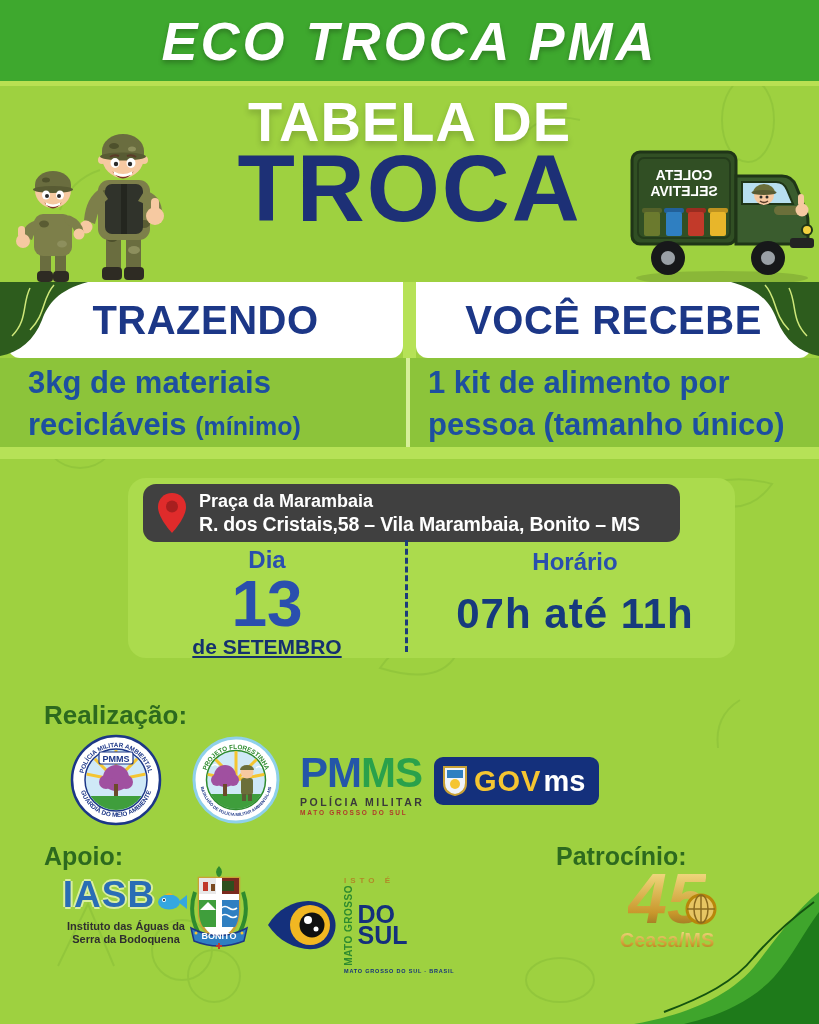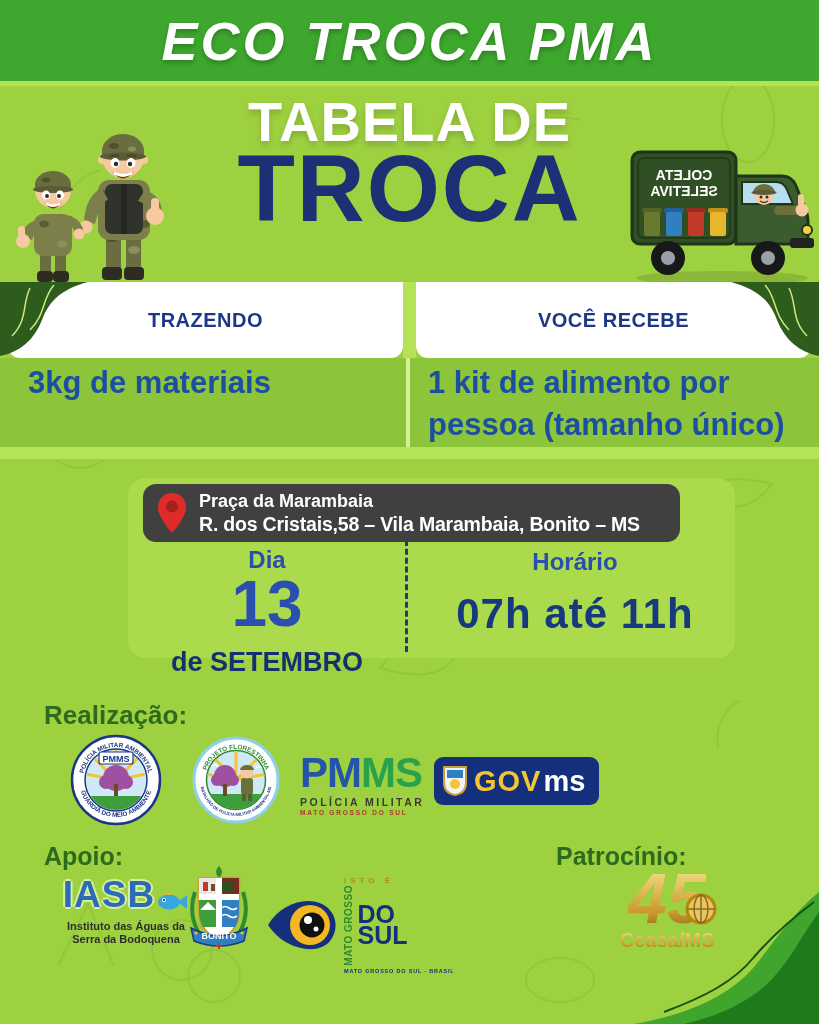--- a/index.html
+++ b/index.html
@@ -25,21 +25,21 @@
   }
   .title-line2{
     color:#1d3076;font-size:94px;font-weight:bold;letter-spacing:2px;margin-top:-8px;
   }
   
   .tbl-white{background:#fff;top:282px;height:76px;}
   .tbl-left{left:8px;width:395px;border-radius:52px 0 12px 12px;}
   .tbl-right{left:416px;width:395px;border-radius:0 52px 12px 12px;}
   .tbl-header{
     width:100%;height:100%;display:flex;align-items:center;justify-content:center;
-    color:#1c3787;font-size:20px;font-weight:bold;letter-spacing:.5px;
+    color:#1c3787;font-size:40px;font-weight:bold;letter-spacing:.5px;
   }
   .tbl-gap{left:403px;top:282px;width:13px;height:76px;background:#b6e257;}
   .value-row{left:0;top:358px;width:819px;height:89px;background:#8cc43a;}
   .value-divider{left:406px;top:358px;width:4px;height:89px;background:#d6ef9a;}
   .light-strip{left:0;top:447px;width:819px;height:12px;background:#b6e257;}
   .cell{top:362px;line-height:42px;color:#1d4fa0;font-size:31px;font-weight:bold;}
   .cell-left{left:28px;}
   .cell-right{left:428px;}
   .cell .note{font-size:25px;}
   .corner-deco{top:282px;width:92px;height:76px;}
@@ -50,21 +50,21 @@
   .address-bar{
     left:143px;top:484px;width:537px;height:58px;background:#404040;border-radius:13px;
     display:flex;align-items:center;padding-left:14px;box-sizing:border-box;
   }
   .addr-lines{margin-left:12px;color:#fff;font-weight:bold;line-height:1.25;}
   .addr-line1{font-size:18px;}
   .addr-line2{font-size:19.5px;letter-spacing:-.2px;}
   .dia-col{left:160px;top:546px;width:214px;text-align:center;}
   .dia-label{color:#2a4fae;font-size:24px;font-weight:bold;}
   .dia-number{color:#2a4fae;font-size:64px;font-weight:bold;line-height:.95;}
-  .dia-month{color:#14316e;font-size:27px;font-weight:bold;margin-top:12px;}
+  .dia-month{color:#14316e;font-size:21px;font-weight:bold;margin-top:0;text-decoration:underline;}
   .dashed-divider{left:405px;top:540px;height:112px;border-left:3px dashed #1c3c7a;}
   .hor-col{left:440px;top:548px;width:270px;text-align:center;}
   .hor-label{color:#2a4fae;font-size:24px;font-weight:bold;}
   .hor-value{color:#163a7d;font-size:42px;font-weight:bold;margin-top:14px;letter-spacing:1px;}
   
   .sec-label{color:#2d6a1e;font-size:26px;font-weight:bold;}
   
   .pmms-word{left:300px;top:752px;width:140px;text-align:left;}
   .pmms-big{font-size:42px;font-weight:bold;letter-spacing:-1px;line-height:1;}
   .pmms-pm{color:#2456a8;}
@@ -272,20 +272,21 @@
     <path d="M30,6 C22,22 28,38 12,54" stroke="#cfe87a" stroke-width="1.5" fill="none"></path>
     <path d="M54,3 C42,16 46,32 30,48" stroke="#cfe87a" stroke-width="1.5" fill="none"></path>
   </svg>
 
   <div class="abs value-row"></div>
   <div class="abs value-divider"></div>
   <div class="abs light-strip"></div>
 
   <div class="abs cell cell-left">
     <div>3kg de materiais</div>
+    <div><span>recicláveis</span> <span class="note">(mínimo)</span></div>
   </div>
   <div class="abs cell cell-right">
     <div>1 kit de alimento por</div>
     <div>pessoa (tamanho único)</div>
   </div>
 
   <div class="abs info-panel"></div>
   <div class="abs address-bar">
     <svg width="30" height="42" viewBox="0 0 30 42">
       <path d="M15,1 C7,1 1,7 1,15 C1,26 15,41 15,41 C15,41 29,26 29,15 C29,7 23,1 15,1 Z" fill="#e02b2b"></path>

